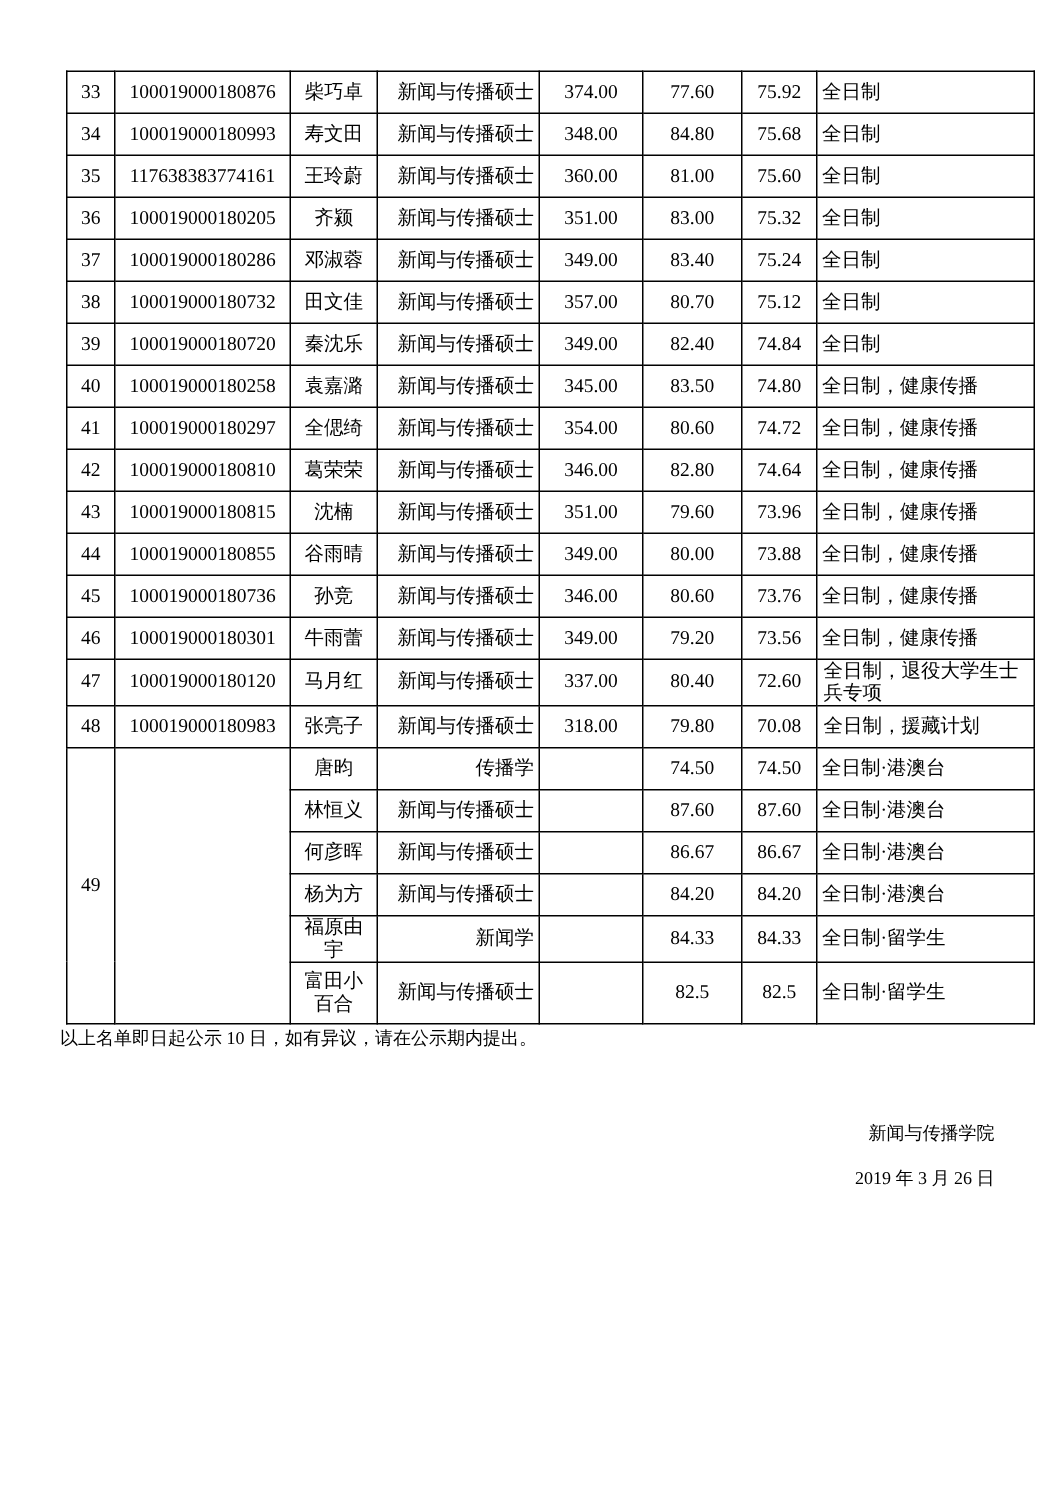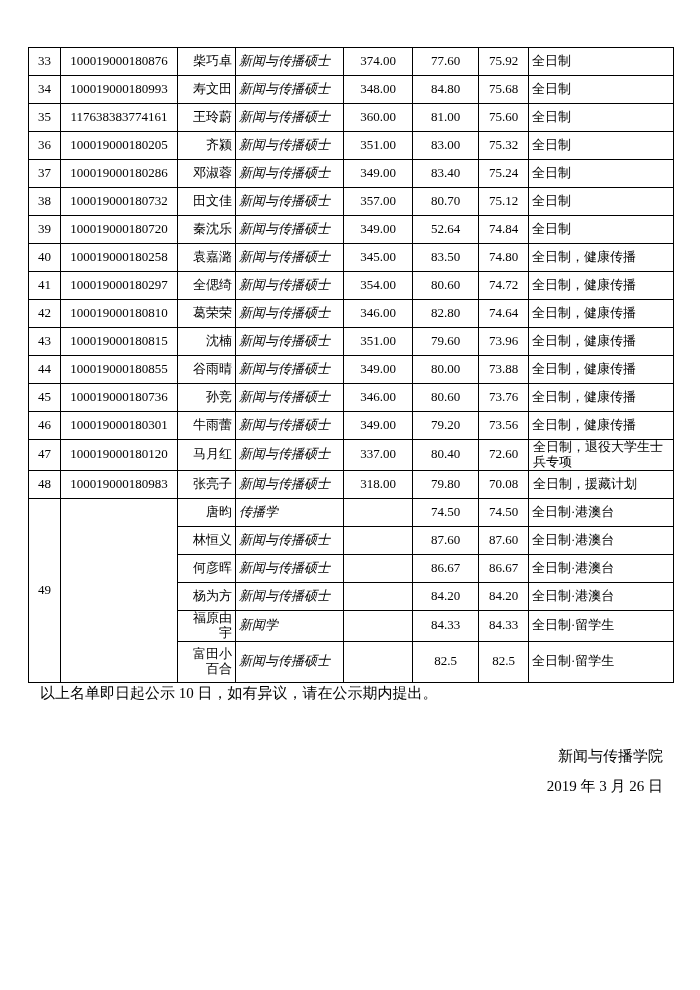--- a/index.html
+++ b/index.html
@@ -7,48 +7,48 @@
     width:700px; height:990px;
     background:#ffffff;
     font-family:"Liberation Serif","DejaVu Serif",serif;
     color:#000;
     position:relative;
     overflow:hidden;
   }
   .page { position:absolute; inset:0; background:#fff; }
 
   table.results {
-    position:absolute; left:28px; top:47px;
+    position:absolute; left:44px; top:47px;
     width:645px;
     border-collapse:collapse;
     table-layout:fixed;
     font-size:13px;
     line-height:1.15;
   }
   table.results td {
     border:1px solid #000;
     height:27px;
     padding:0 3px;
     overflow:hidden;
     vertical-align:middle;
     word-break:break-all;
   }
   .c-no     { text-align:center; padding:0 1px; }
   .c-id     { text-align:center; letter-spacing:0; }
-  .c-name   { text-align:right; padding:0 2px 0 4px;margin-left:20px; }
-  .c-prog   { text-align:left; padding-left:5px;font-style:italic; }
+  .c-name   { text-align:center; padding:0 2px 0 4px;margin-left:20px; }
+  .c-prog   { text-align:right; padding-left:5px; }
   .c-num    { text-align:center; }
   .c-status { text-align:left; padding-left:6px; }
   .c-status.small { font-size:13px; padding-left:4px; }
   .c-merged { vertical-align:top; padding-top:33px;margin-left:26px; }
   tr.tall-row td { height:40px; }
 
   .footer-line {
     position:absolute;
-    font-size:15px;
+    font-size:12px;
     white-space:nowrap;
   }
   .notice    { left:40px; top:684px; }
   .contact   { left:40px; top:712px; }
   .signature { right:37px; top:747px; text-align:right; }
   .dateline  { right:37px; top:777px; text-align:right; }
 </style>
 </head>
 <body>
 
@@ -125,21 +125,21 @@
           <td class="c-num">80.70</td>
           <td class="c-num">75.12</td>
           <td class="c-status">全日制</td>
         </tr>
         <tr>
           <td class="c-no">39</td>
           <td class="c-id">100019000180720</td>
           <td class="c-name">秦沈乐</td>
           <td class="c-prog">新闻与传播硕士</td>
           <td class="c-num">349.00</td>
-          <td class="c-num">52.64</td>
+          <td class="c-num">82.40</td>
           <td class="c-num">74.84</td>
           <td class="c-status">全日制</td>
         </tr>
         <tr>
           <td class="c-no">40</td>
           <td class="c-id">100019000180258</td>
           <td class="c-name">袁嘉潞</td>
           <td class="c-prog">新闻与传播硕士</td>
           <td class="c-num">345.00</td>
           <td class="c-num">83.50</td>

